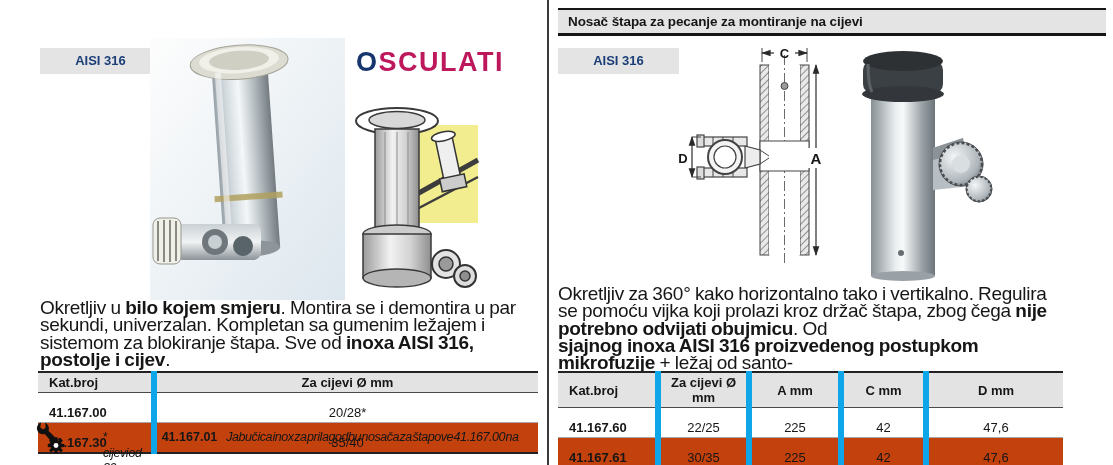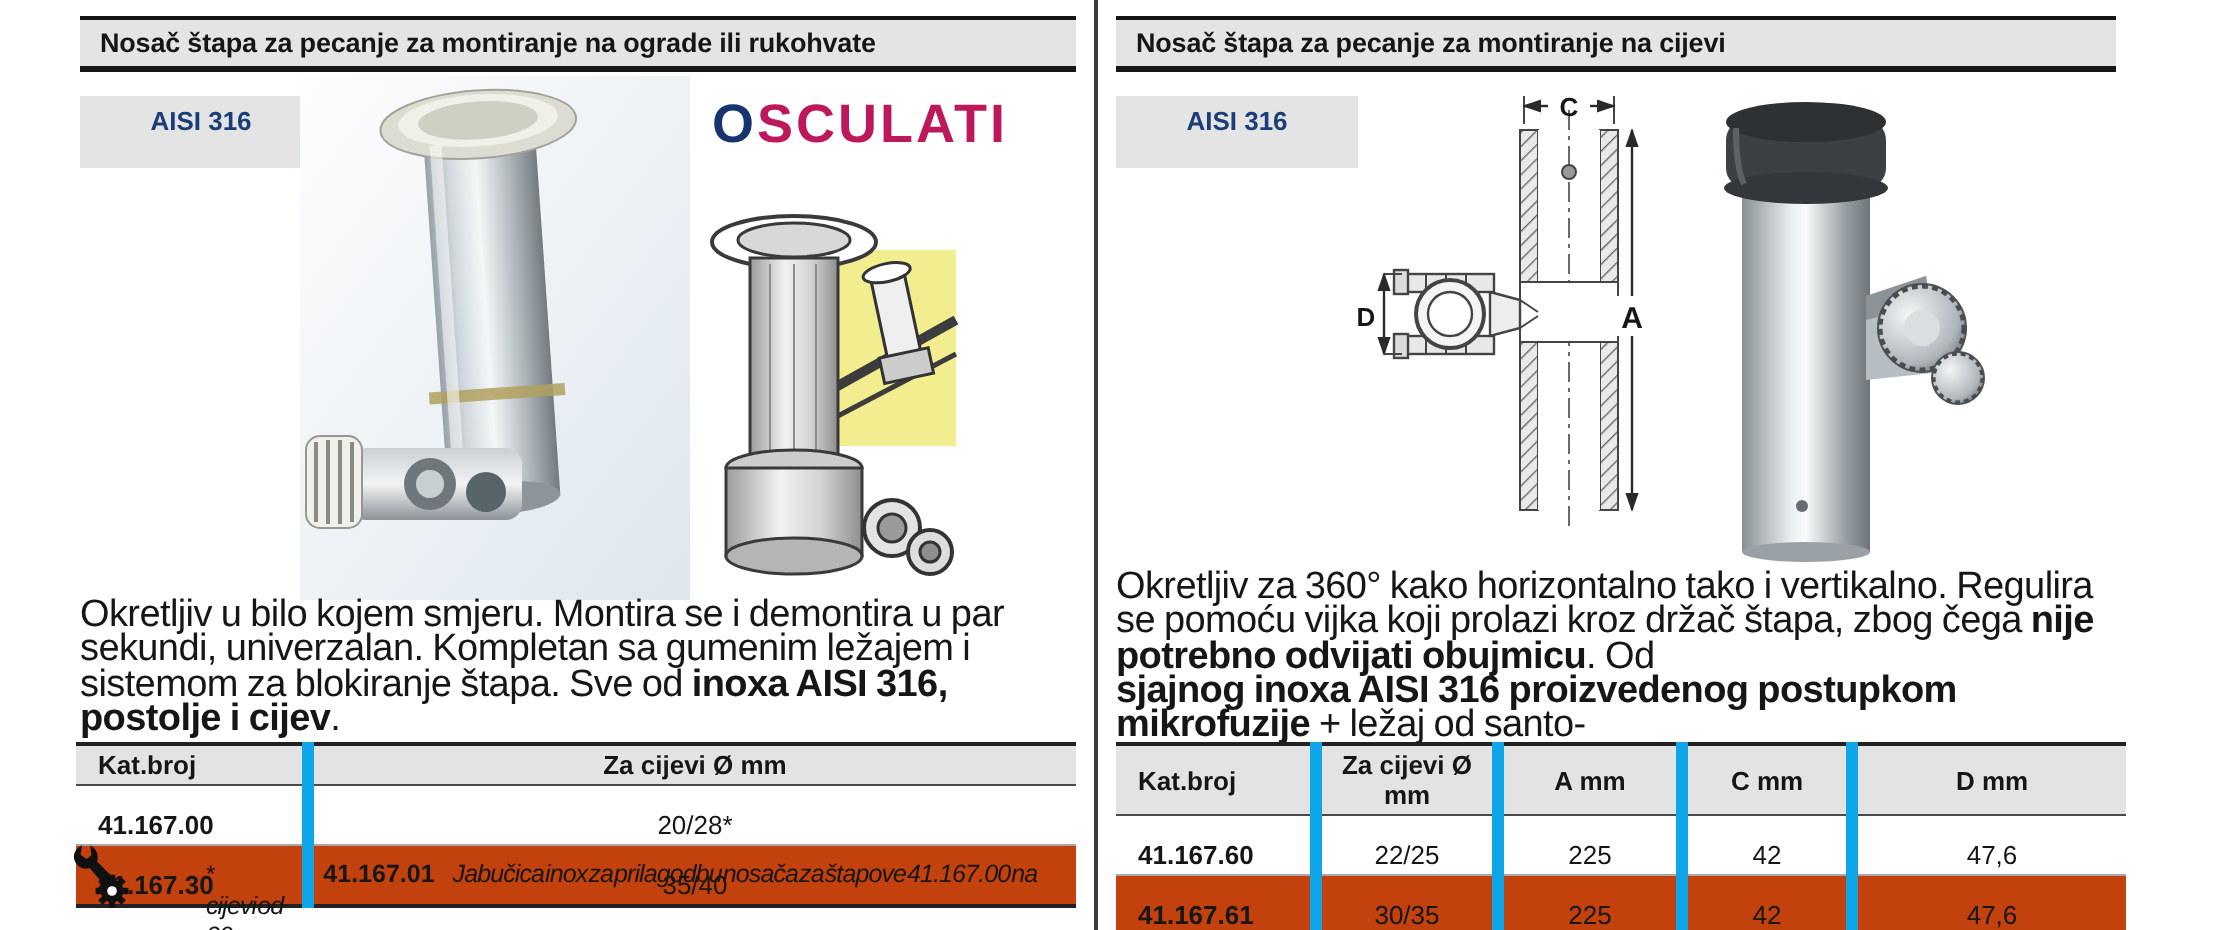--- a/index.html
+++ b/index.html
@@ -11,21 +11,21 @@
     background:#e4e4e4;
     border-top:2px solid #161616;
     border-bottom:3px solid #161616;
     font-weight:bold; font-size:13.5px;
     padding:4px 10px 4px 10px;
     letter-spacing:-0.1px;
   }
   .badge {
     background:#e4e4e4; color:#1b3e78;
     font-weight:bold; font-size:13px;
-    width:121px; height:36px; line-height:26px; text-align:center;
+    width:121px; height:26px; line-height:26px; text-align:center;
   }
   .brand-logo { font-weight:bold; font-size:27px; letter-spacing:1.5px; white-space:nowrap; }
   .brand-logo .o { color:#17356d; }
   .brand-logo .rest { color:#be185d; }
 
   .desc { font-size:19px; line-height:17.3px; letter-spacing:-0.3px; word-spacing:-0.5px; }
 
   table.spec { border-collapse:collapse; table-layout:fixed; font-size:13px;
     border-top:2px solid #222; border-bottom:2px solid #222; width:100%; }
   table.spec th { background:#e3e3e3; font-weight:bold; border-bottom:1px solid #4a4a4a;
@@ -45,21 +45,20 @@
   .fn-line2 { display:block; }
 
   .divider { width:2px; background:#3a3a3a; }
   svg text { font-family:"Liberation Sans", sans-serif; }
 </style>
 </head>
 <body>
 
 <div class="abs" style="left:0;top:0;width:548px;height:465px;">
 
-  <div class="abs section-title" style="left:40px;top:8px;width:498px;">Nosač štapa za pecanje za montiranje na ograde ili rukohvate</div>
 
   <div class="abs badge" style="left:40px;top:48px;">AISI 316</div>
 
   <svg class="abs" style="left:145px;top:36px;" width="400" height="266" viewBox="0 0 400 266">
     <defs>
       <linearGradient id="p1bg" x1="0" y1="0" x2="1" y2="1">
         <stop offset="0" stop-color="#fdfdfd"></stop>
           <stop offset="1" stop-color="#dde7ee"></stop>
       </linearGradient>
       <linearGradient id="metal1" x1="0" y1="0" x2="1" y2="0">
@@ -131,21 +130,21 @@
       <circle cx="301" cy="228" r="7" fill="#9a9a9a" stroke="#333" stroke-width="1.5"></circle>
       <circle cx="320" cy="240" r="11" fill="#dddddd" stroke="#333" stroke-width="2"></circle>
       <circle cx="320" cy="240" r="5" fill="#8f8f8f" stroke="#333" stroke-width="1.5"></circle>
     </g>
   </svg>
 
   <div class="abs brand-logo" style="left:356px;top:47px;">
     <span class="o">O</span><span class="rest">SCULATI</span>
   </div>
 
-  <div class="abs desc" style="left:40px;top:299px;width:500px;"><span>Okretljiv u </span><span style="font-weight: normal;">bilo kojem smjeru</span><span>. Montira se i demontira u par sekundi, univerzalan. Kompletan sa gumenim ležajem i sistemom za blokiranje štapa. Sve od </span><span style="font-weight: bold;">inoxa AISI 316, postolje i cijev</span><span>.</span></div>
+  <div class="abs desc" style="left:40px;top:299px;width:500px;"><span>Okretljiv u </span><span style="font-weight: bold;">bilo kojem smjeru</span><span>. Montira se i demontira u par sekundi, univerzalan. Kompletan sa gumenim ležajem i sistemom za blokiranje štapa. Sve od </span><span style="font-weight: bold;">inoxa AISI 316, postolje i cijev</span><span>.</span></div>
 
   <table class="abs spec" style="left:38px;top:371px;width:500px;">
     <colgroup>
         <col style="width:116px">
         <col>
       </colgroup>
   <thead>
         <tr>
           <th class="c0">Kat.broj</th>
           <th>Za cijevi Ø mm</th>
@@ -184,21 +183,21 @@
   <div class="abs footnote" style="left:103px;top:430px;">
     <span class="fn-marker">*</span><span class="fn-gap1"></span><span class="fn-num">41.167.01</span><span class="fn-gap2"></span><span class="fn-text">Jabučica inox za prilagodbu nosača za štapove 41.167.00 na cijevi od</span>
     <span class="fn-text fn-line2">30 mm.</span>
   </div>
 </div>
 
 <div class="abs divider" style="left:547px;top:0;height:465px;"></div>
 
 <div class="abs" style="left:548px;top:0;width:565px;height:465px;">
 
-  <div class="abs section-title" style="left:10px;top:8px;width:500px;">Nosač štapa za pecanje za montiranje na cijevi</div>
+  <div class="abs section-title" style="left:10px;top:8px;width:548px;">Nosač štapa za pecanje za montiranje na cijevi</div>
 
   <div class="abs badge" style="left:10px;top:48px;">AISI 316</div>
 
   <svg class="abs" style="left:127px;top:38px;" width="165" height="232" viewBox="0 0 165 232">
     <defs>
       <pattern id="hatch" width="5" height="5" patternUnits="userSpaceOnUse" patternTransform="rotate(45)">
         <rect width="5" height="5" fill="#e9e9e9"></rect>
         <line x1="0" y1="0" x2="0" y2="5" stroke="#6a6a6a" stroke-width="1.4"></line>
       </pattern>
       <marker id="arr" viewBox="0 0 10 10" refX="9" refY="5" markerWidth="8" markerHeight="8" orient="auto-start-reverse">

